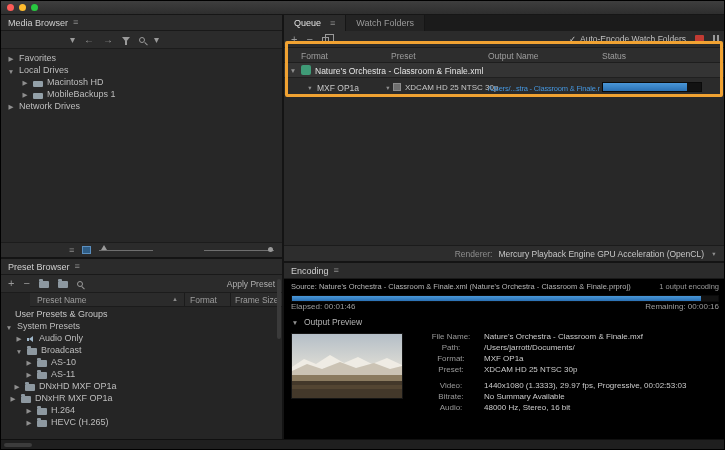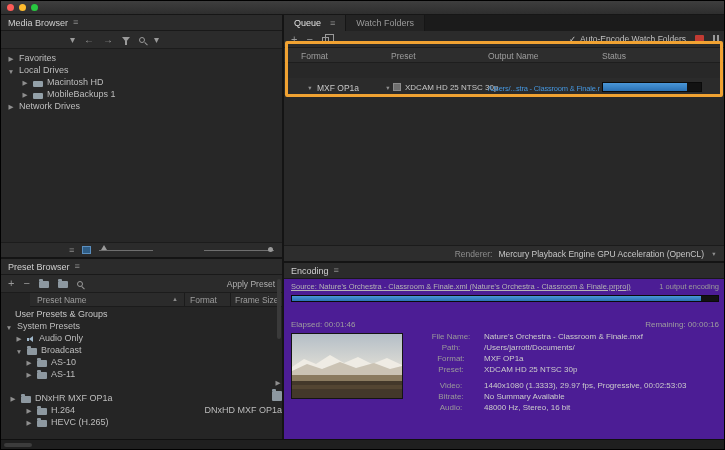--- a/index.html
+++ b/index.html
@@ -162,20 +162,25 @@
         </span>
     </div>
 
     <div style="position:relative;height:15px;background:#2d2d2d;border-bottom:1px solid #1e1e1e;">
       <span class="qcolh" style="left:17px;top:3px;">Format</span>
       <span class="qcolh" style="left:107px;top:3px;">Preset</span>
       <span class="qcolh" style="left:204px;top:3px;">Output Name</span>
       <span class="qcolh" style="left:318px;top:3px;">Status</span>
     </div>
 
+    <div class="grouprow" style="top:48px;">
+      <span class="abs disc" style="left:5px;top:4px;">▼</span>
+      <span class="abs srcicon" style="left:17px;top:2px;"></span>
+      <span class="abs" style="left:31px;top:3px;color:#e4e4e4;font-size:8.5px;white-space:nowrap;">Nature's Orchestra - Classroom &amp; Finale.xml</span>
+    </div>
 
     <div class="childrow" style="top:63px;">
       <span class="abs disc" style="left:22px;top:6px;">▾</span>
       <span class="abs" style="left:33px;top:5px;font-size:8.5px;color:#c8c8c8;">MXF OP1a</span>
       <span class="abs disc" style="left:100px;top:6px;">▾</span>
       <span class="abs presicon" style="left:109px;top:5px;"></span>
       <span class="abs" style="left:121px;top:5px;font-size:8px;color:#c8c8c8;white-space:nowrap;">XDCAM HD 25 NTSC 30p</span>
       <span class="abs link" style="left:204px;top:6px;width:112px;overflow:hidden;">/Users/...stra - Classroom &amp; Finale.mxf</span>
       <span class="abs pbar" style="left:318px;top:4px;width:100px;height:10px;">
         <span class="pfill" style="display: block; width: 86%;"></span>
@@ -236,21 +241,21 @@
       <div class="trow" style="padding-left:24px;">
         <span class="disc">▶</span>
         <span class="folder"></span>
         <span>AS-10</span>
       </div>
       <div class="trow" style="padding-left:24px;">
         <span class="disc">▶</span>
         <span class="folder"></span>
         <span>AS-11</span>
       </div>
-      <div class="trow" style="padding-left:28px;flex-direction:column;">
+      <div class="trow" style="padding-left:12px;">
         <span class="disc">▶</span>
         <span class="folder"></span>
         <span>DNxHD MXF OP1a</span>
       </div>
       <div class="trow" style="padding-left:8px;">
         <span class="disc">▶</span>
         <span class="folder"></span>
         <span>DNxHR MXF OP1a</span>
       </div>
       <div class="trow" style="padding-left:24px;">
@@ -260,33 +265,33 @@
       </div>
       <div class="trow" style="padding-left:24px;">
         <span class="disc">▶</span>
         <span class="folder"></span>
         <span>HEVC (H.265)</span>
       </div>
     </div>
     <span class="sbtrack"></span>
   </div>
 
-  <div class="panel" style="left:283px;top:262px;width:442px;height:178px;background:#4c1d95;">
+  <div class="panel" style="left:283px;top:262px;width:442px;height:178px;background:#000000;">
     <div class="phead">
       <span>Encoding</span>
       <span class="menu-g">≡</span>
     </div>
     <div class="srcline">
-      <span style="overflow:hidden;max-width:352px;text-decoration:underline;">Source: Nature's Orchestra - Classroom &amp; Finale.xml (Nature's Orchestra - Classroom &amp; Finale.prproj)</span>
+      <span style="overflow:hidden;max-width:352px;">Source: Nature's Orchestra - Classroom &amp; Finale.xml (Nature's Orchestra - Classroom &amp; Finale.prproj)</span>
       <span style="margin-left:auto;color:#9a9a9a;">1 output encoding</span>
     </div>
     <div class="pbar" style="margin:2px 7px 0 7px;height:7px;">
       <span class="pfill" style="display: block; width: 96%;"></span>
     </div>
-    <div style="display:flex;padding:10px 7px 0 7px;font-size:8px;color:#9f9f9f;margin-top:8px;">
+    <div style="display:flex;padding:0 7px 0 7px;font-size:8px;color:#9f9f9f;">
       <span>Elapsed: 00:01:46</span>
       <span style="margin-left:auto;">Remaining: 00:00:16</span>
     </div>
     <div style="display:flex;align-items:center;gap:5px;padding:6px 7px 0 7px;font-size:8.5px;color:#b5b5b5;">
       <span class="disc">▼</span>
       <span>Output Preview</span>
     </div>
 
     <div class="abs" style="left:7px;top:70px;width:112px;height:66px;border:1px solid #141414;">
       <svg width="110" height="64" viewBox="0 0 110 64">

